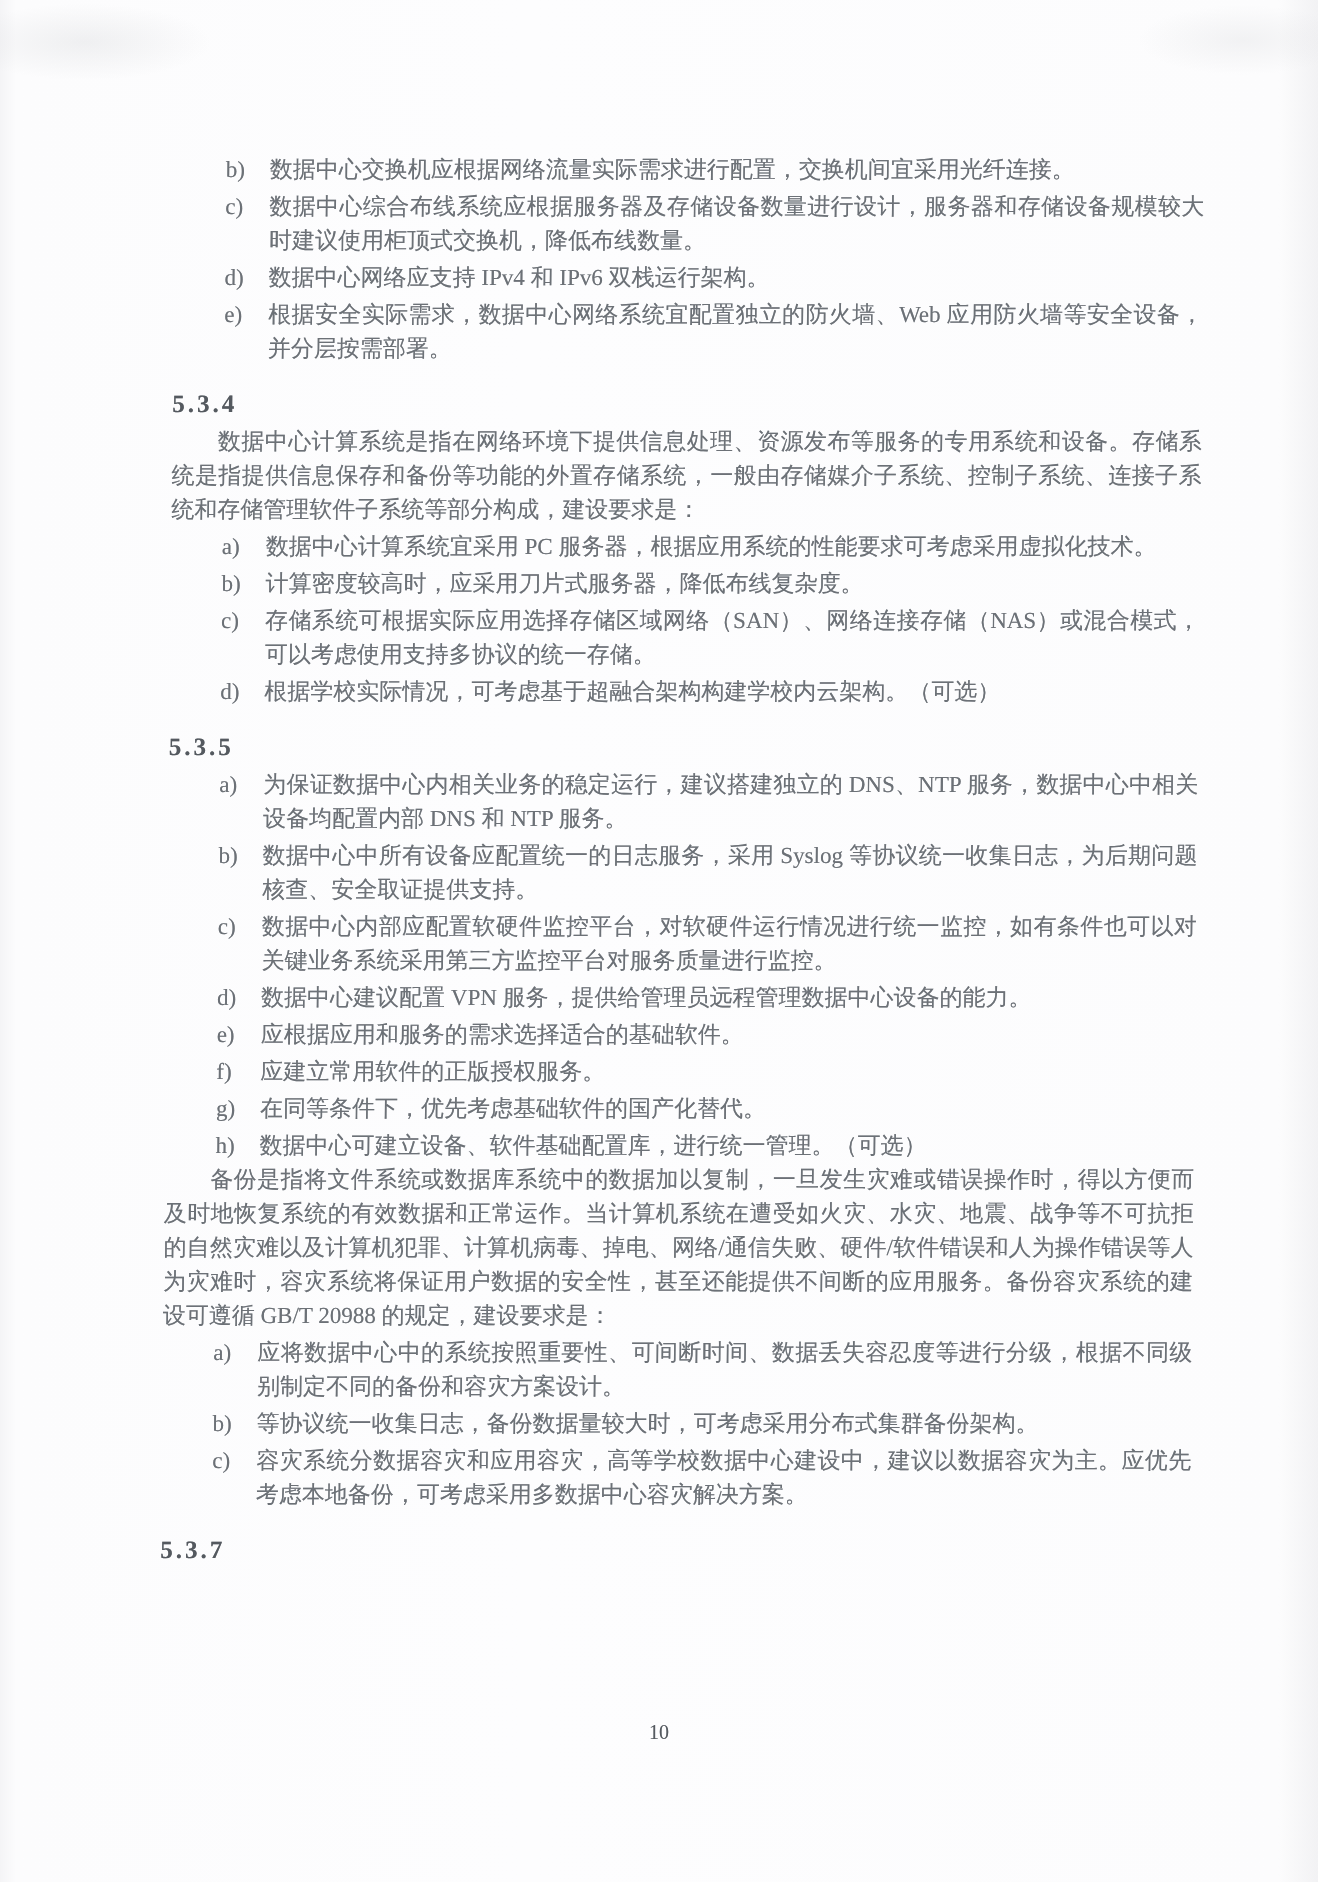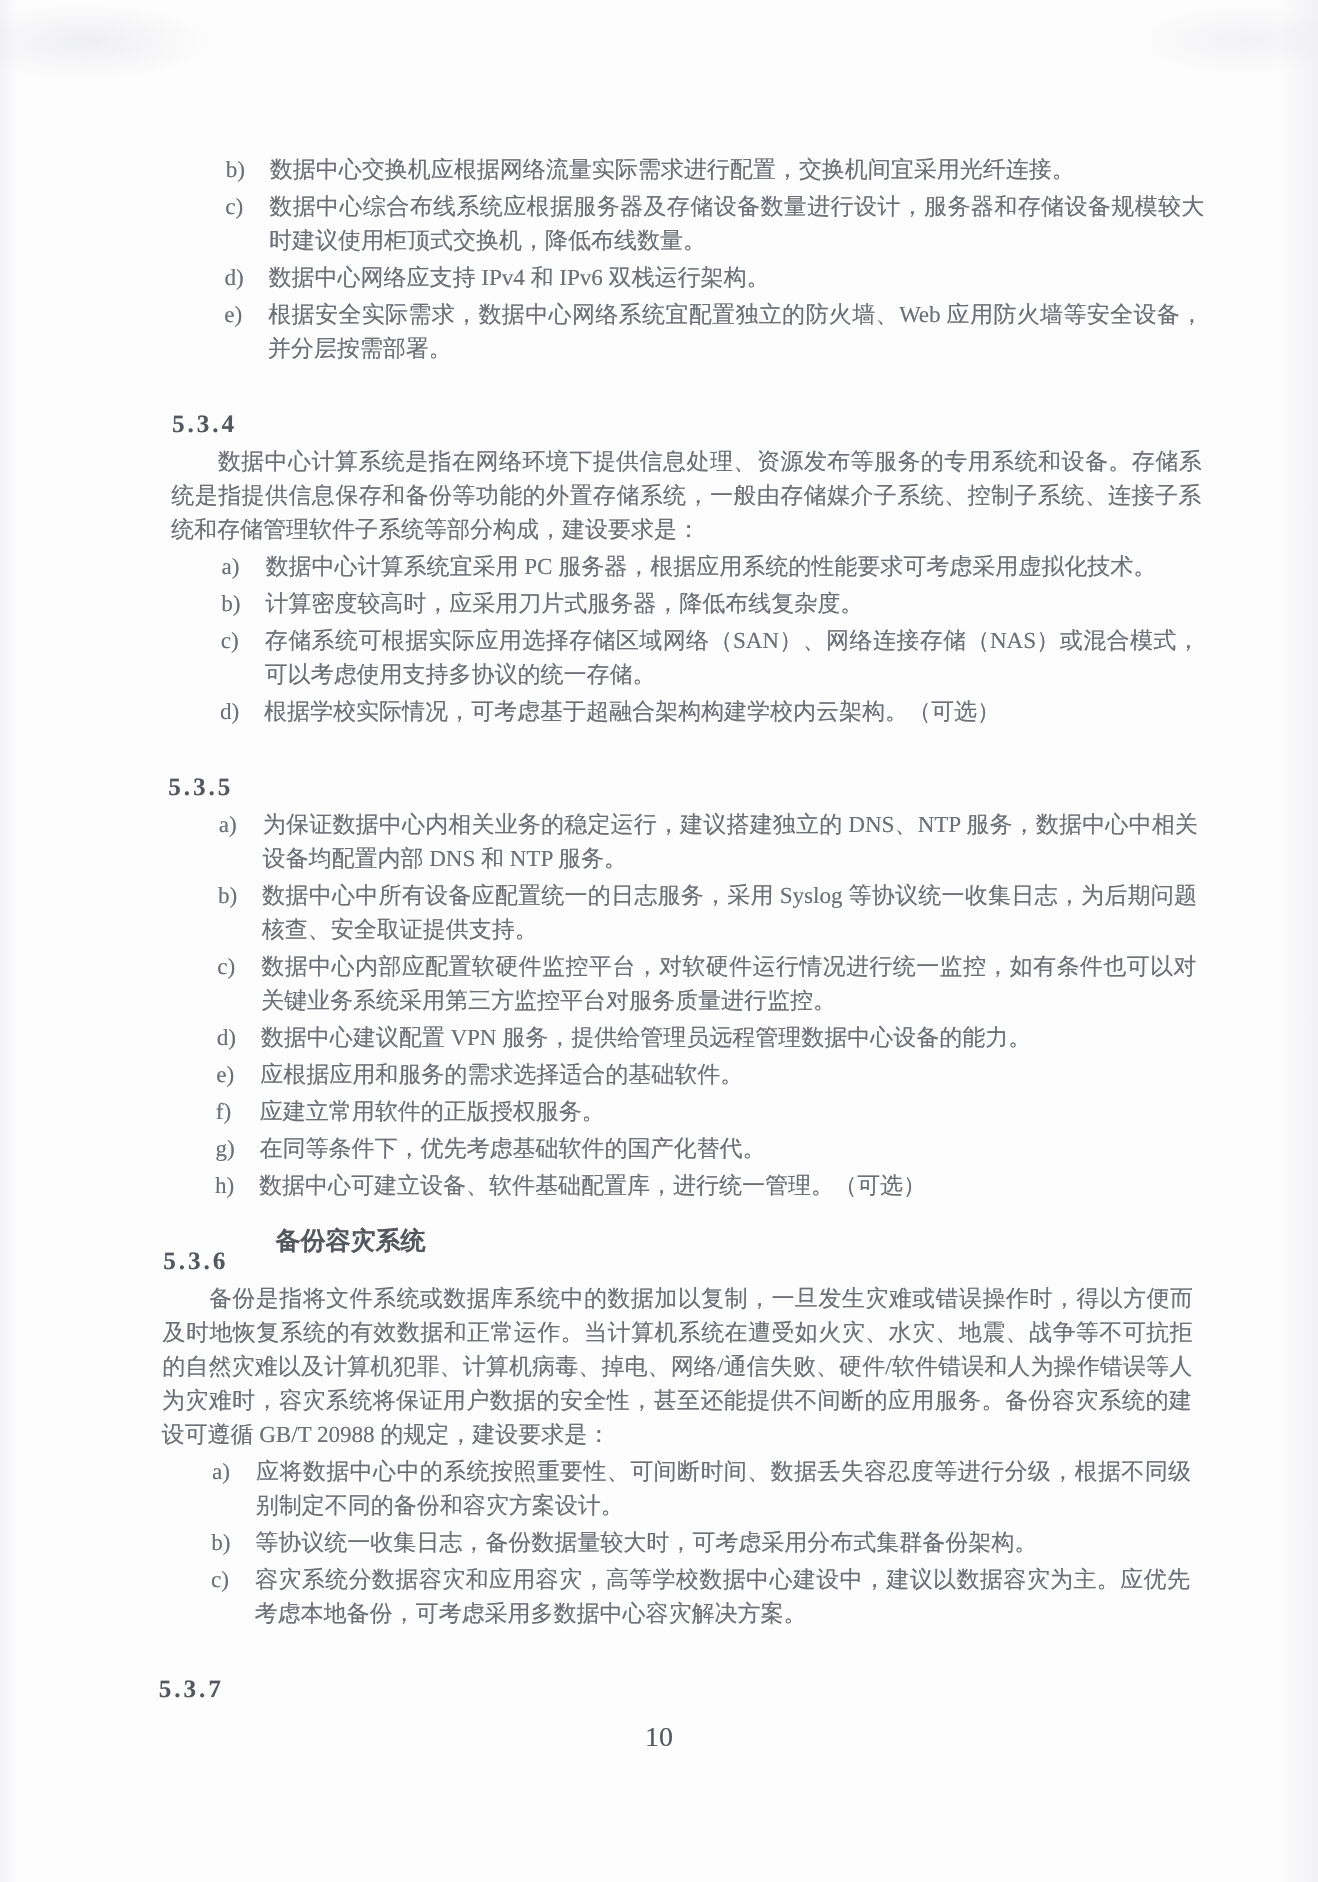--- a/index.html
+++ b/index.html
@@ -44,30 +44,30 @@
 
   .sec-h {
     display: flex;
     margin: 20px 0 3px 0;
     font-size: 25px;
     line-height: 36px;
     font-weight: bold;
     color: #54595f;
     text-shadow: 0 0 0.6px rgba(84,89,95,.55);
   }
-  .sec-num { flex: none; width: 112px; letter-spacing: 3px; margin-top: 20px; }
+  .sec-num { flex: none; width: 112px; letter-spacing: 3px; }
   .sec-title { flex: 1; }
 
   .page-number {
     position: absolute;
     top: 1721px;
     left: 0;
     width: 100%;
     text-align: center;
-    font-size: 28px;
+    font-size: 20px;
     color: #565b61;
     text-shadow: 0 0 0.6px rgba(86,91,97,.5);
   }
 </style>
 </head>
 <body>
 
 <div class="page">
   <div class="content">
 
@@ -149,24 +149,20 @@
           <span class="li-text">在同等条件下，优先考虑基础软件的国产化替代。</span>
         </div>
         <div class="li">
           <span class="li-label">h)</span>
           <span class="li-text">数据中心可建立设备、软件基础配置库，进行统一管理。（可选）</span>
         </div>
       </div>
     </section>
 
     <section>
-      <h2 class="sec-h">
-        <span class="sec-num">5.3.6</span>
-        <span class="sec-title">备份容灾系统</span>
-      </h2>
       <p class="para">备份是指将文件系统或数据库系统中的数据加以复制，一旦发生灾难或错误操作时，得以方便而及时地恢复系统的有效数据和正常运作。当计算机系统在遭受如火灾、水灾、地震、战争等不可抗拒的自然灾难以及计算机犯罪、计算机病毒、掉电、网络/通信失败、硬件/软件错误和人为操作错误等人为灾难时，容灾系统将保证用户数据的安全性，甚至还能提供不间断的应用服务。备份容灾系统的建设可遵循 GB/T 20988 的规定，建设要求是：</p>
       <div class="olist">
         <div class="li">
           <span class="li-label">a)</span>
           <span class="li-text">应将数据中心中的系统按照重要性、可间断时间、数据丢失容忍度等进行分级，根据不同级别制定不同的备份和容灾方案设计。</span>
         </div>
         <div class="li">
           <span class="li-label">b)</span>
           <span class="li-text">等协议统一收集日志，备份数据量较大时，可考虑采用分布式集群备份架构。</span>
         </div>

